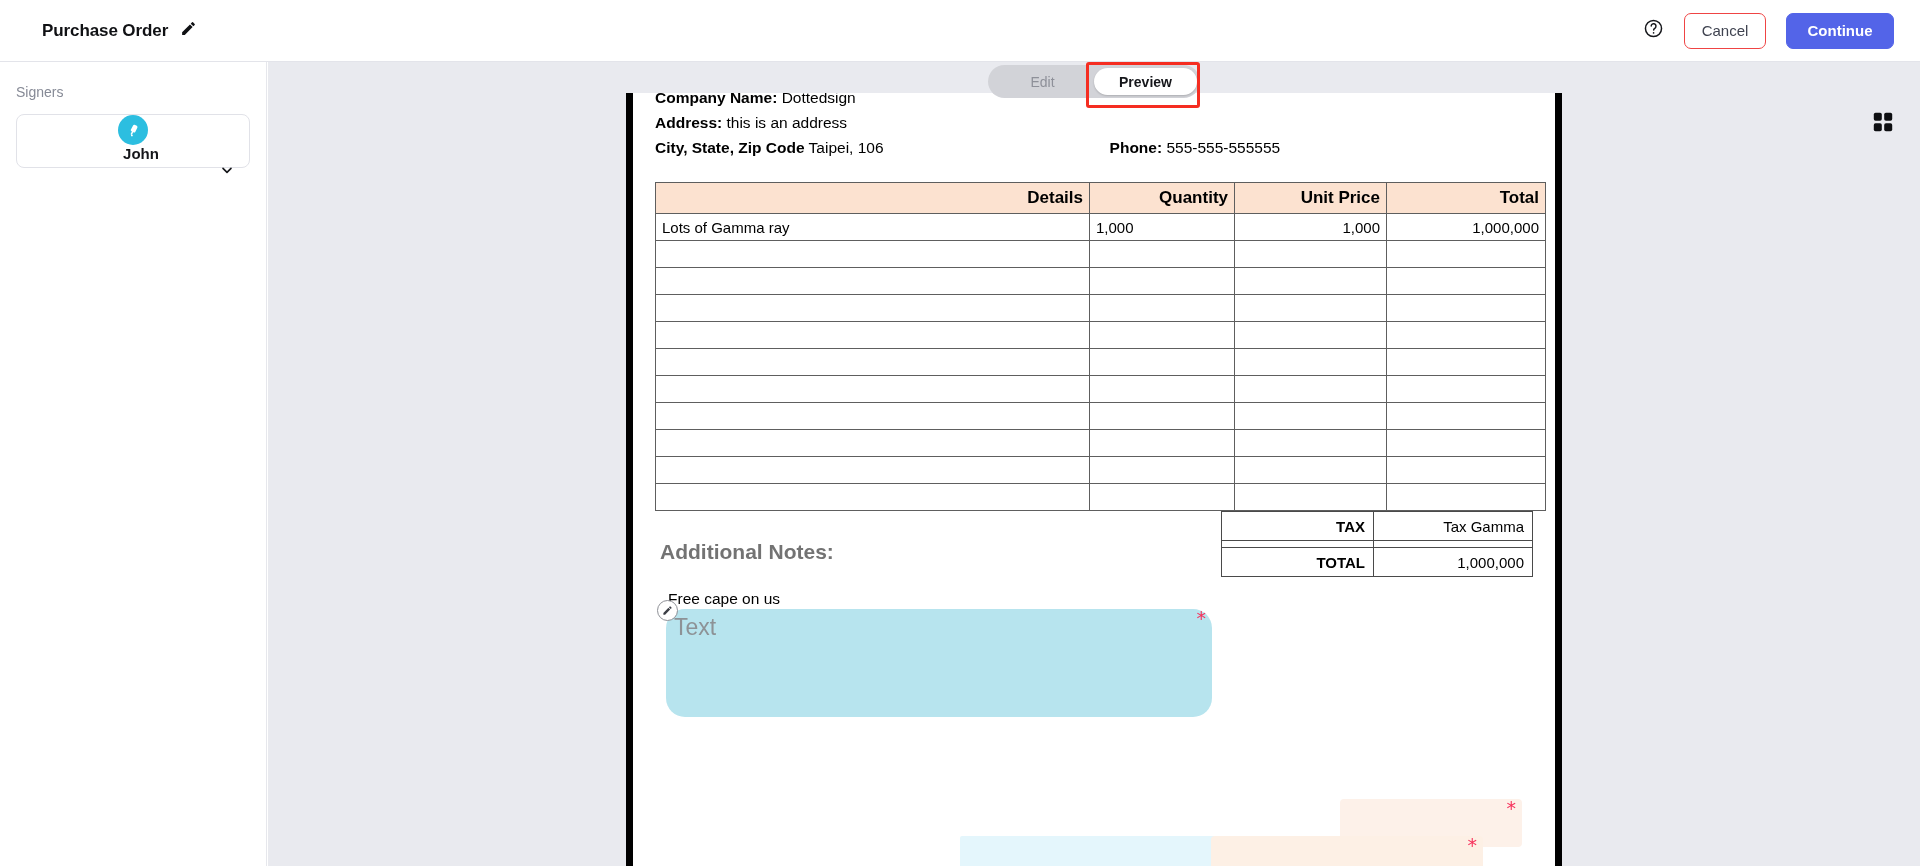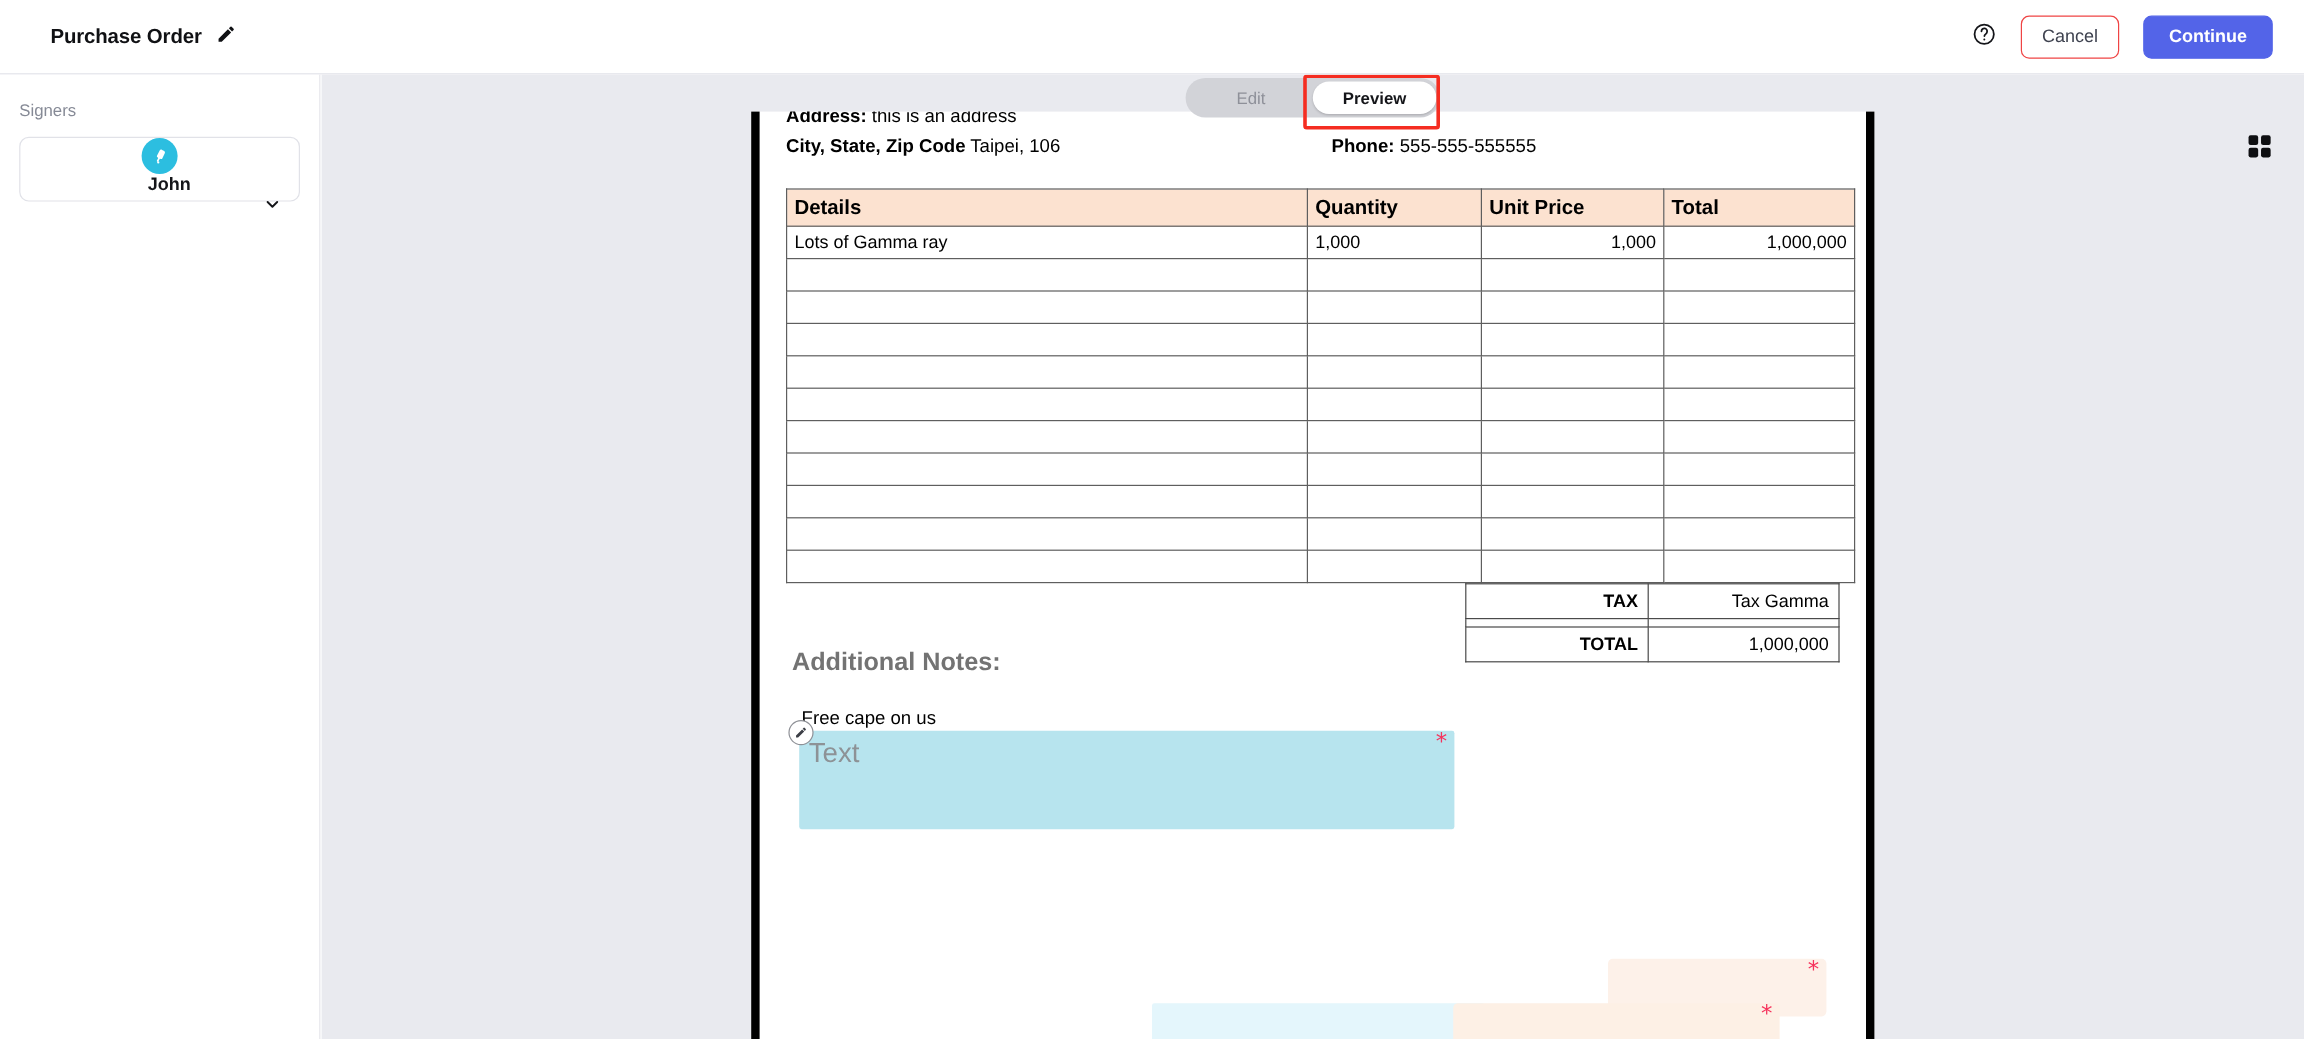--- a/index.html
+++ b/index.html
@@ -226,21 +226,21 @@
     height: 27px;
     font-size: 15px;
     color: #000;
     padding: 0 6px;
     box-sizing: border-box;
   }
   table.items th {
     background: #fce2d0;
     font-weight: bold;
     font-size: 17px;
-    text-align: left;
+    text-align: right;
     height: 31px;
   }
   .col-details { width: 434px; }
   .col-qty { width: 145px; }
   .col-unit { width: 152px; }
   .col-total { width: 159px; }
   td.num-right { text-align: right; }
   td.empty-cell { }
 
   
@@ -300,22 +300,23 @@
     right: 6px;
     color: #f6325c;
     font-size: 19px;
     line-height: 16px;
     font-family: "DejaVu Sans", sans-serif;
   }
   .field-text-big {
     left: 33px;
     top: 524px;
     width: 546px;
-    height: 82px;
+    height: 108px;
     background: #b7e4ee;
+    border-radius: 19px;
   }
   .field-text-big .placeholder {
     position: absolute;
     left: 8px;
     top: 5px;
     font-size: 23px;
     color: #8d9296;
   }
   .pen-badge {
     position: absolute;
@@ -411,20 +412,24 @@
       <rect x="13.1" y="3.5" width="7.4" height="7.4" rx="1.6"></rect>
       <rect x="3.5" y="13.1" width="7.4" height="7.4" rx="1.6"></rect>
       <rect x="13.1" y="13.1" width="7.4" height="7.4" rx="1.6"></rect>
     </svg>
   </div>
 
   <div class="page">
     <div class="page-inner">
 
       <div class="hdr-line">
+        <b>Company Name:</b>
+        <span>Dottedsign</span>
+      </div>
+      <div class="hdr-line">
         <b>Address:</b>
         <span>this is an address</span>
       </div>
       <div class="hdr-line hdr-row">
         <span>
           <b>City, State, Zip Code</b>
           <span>Taipei, 106</span>
         </span>
         <span class="hdr-phone">
           <b>Phone:</b>

